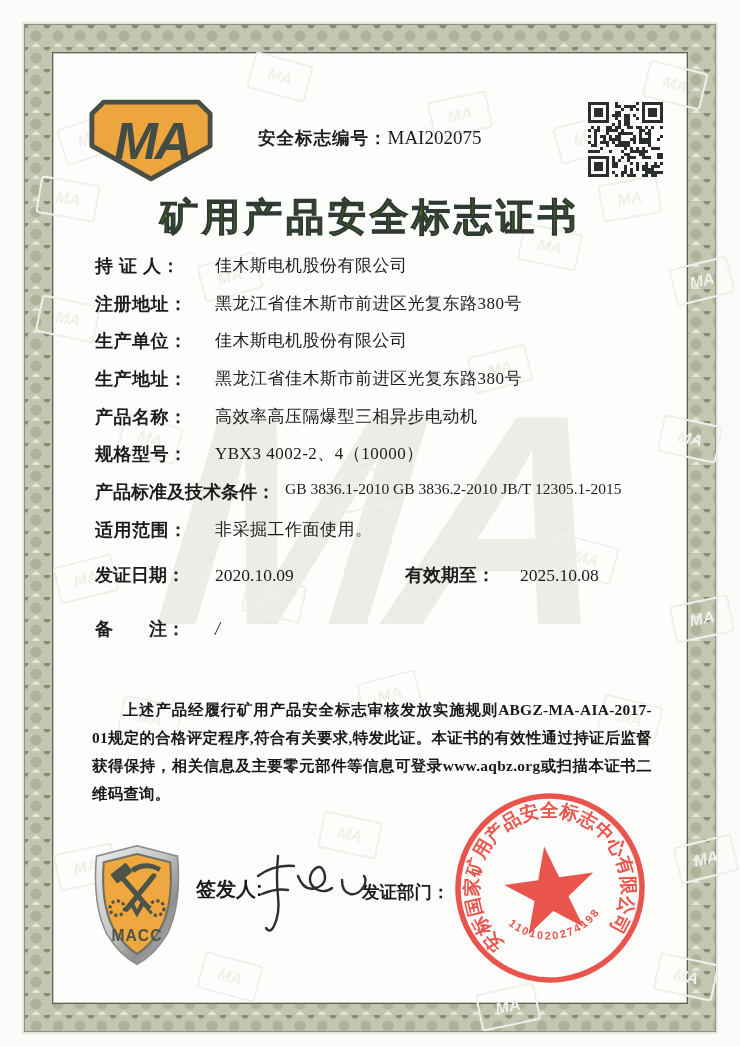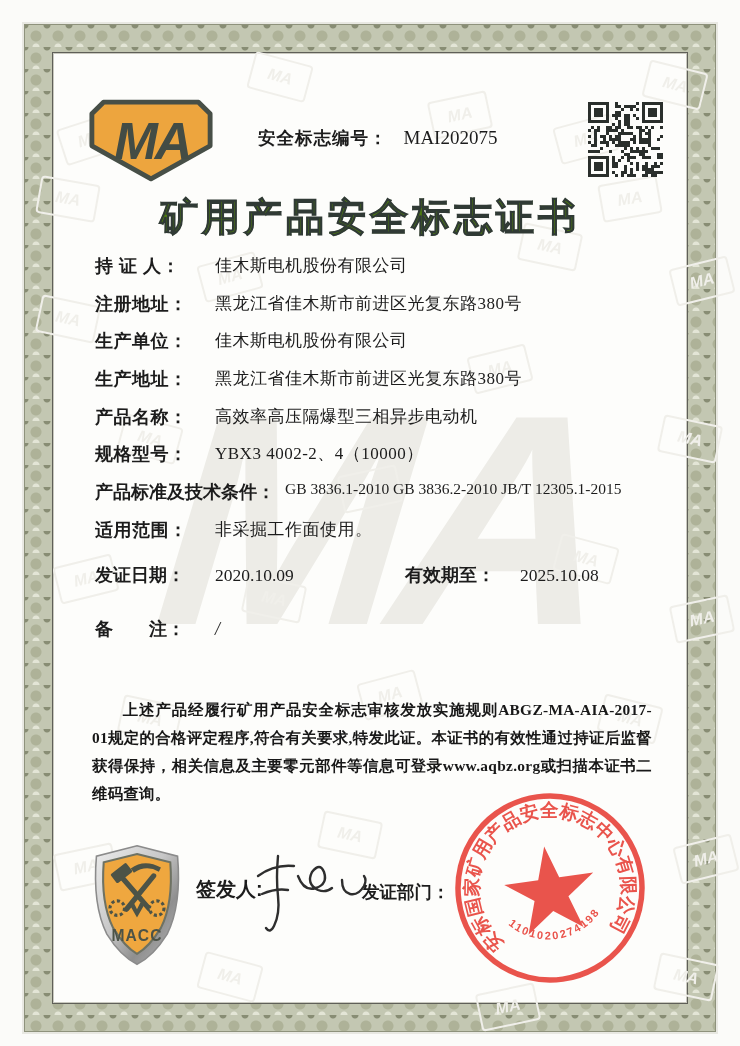--- a/index.html
+++ b/index.html
@@ -48,21 +48,21 @@
     pointer-events:none;
   }
 
   
   .content{position:absolute;inset:0;z-index:4;}
 
   .ma-logo{position:absolute;left:88px;top:97px;width:126px;height:86px;}
 
   .serial{position:absolute;left:258px;top:126px;white-space:nowrap;}
   .serial .lbl{font-weight:bold;font-size:17.5px;letter-spacing:1px;}
-  .serial .val{font-family:"Liberation Serif",serif;font-size:19px;margin-left:16px;}
+  .serial .val{font-family:"Liberation Serif",serif;font-size:19px;margin-left:0;}
 
   .qr{position:absolute;left:588px;top:102px;width:75px;height:75px;}
 
   .title{
     position:absolute;left:0;top:192px;width:740px;text-align:center;
     font-family:"Liberation Serif",serif;
     font-weight:900;font-size:38px;letter-spacing:4px;color:#4d7c0f;
     -webkit-text-stroke:1px #303a35;
   }
 

